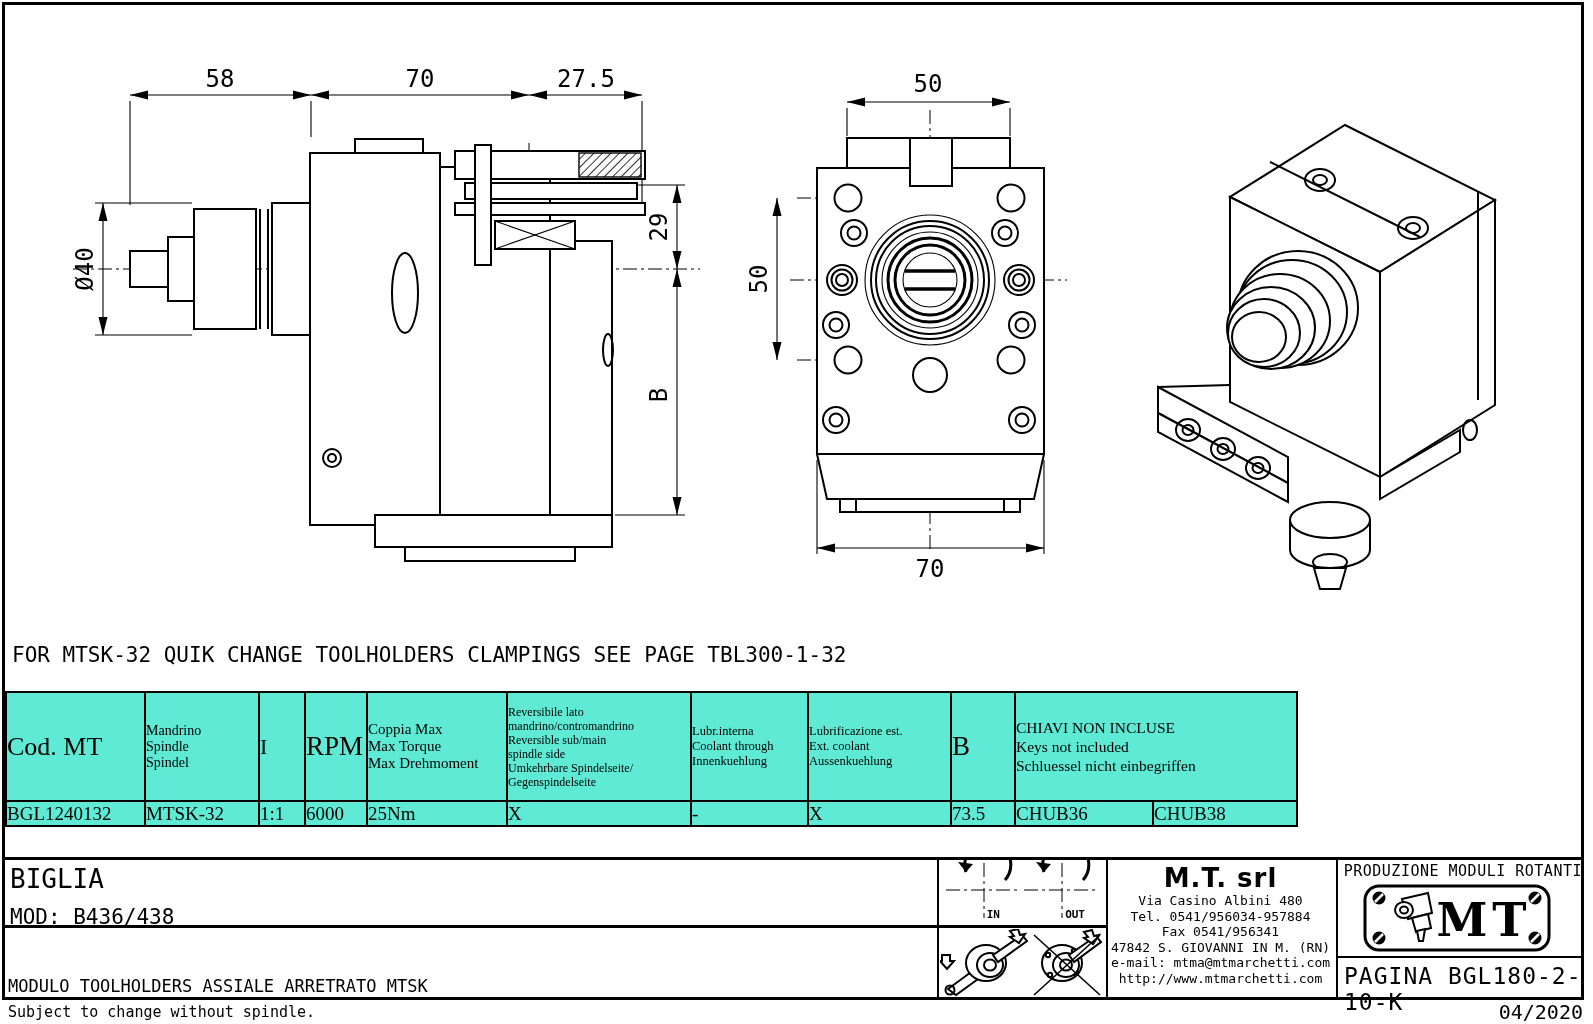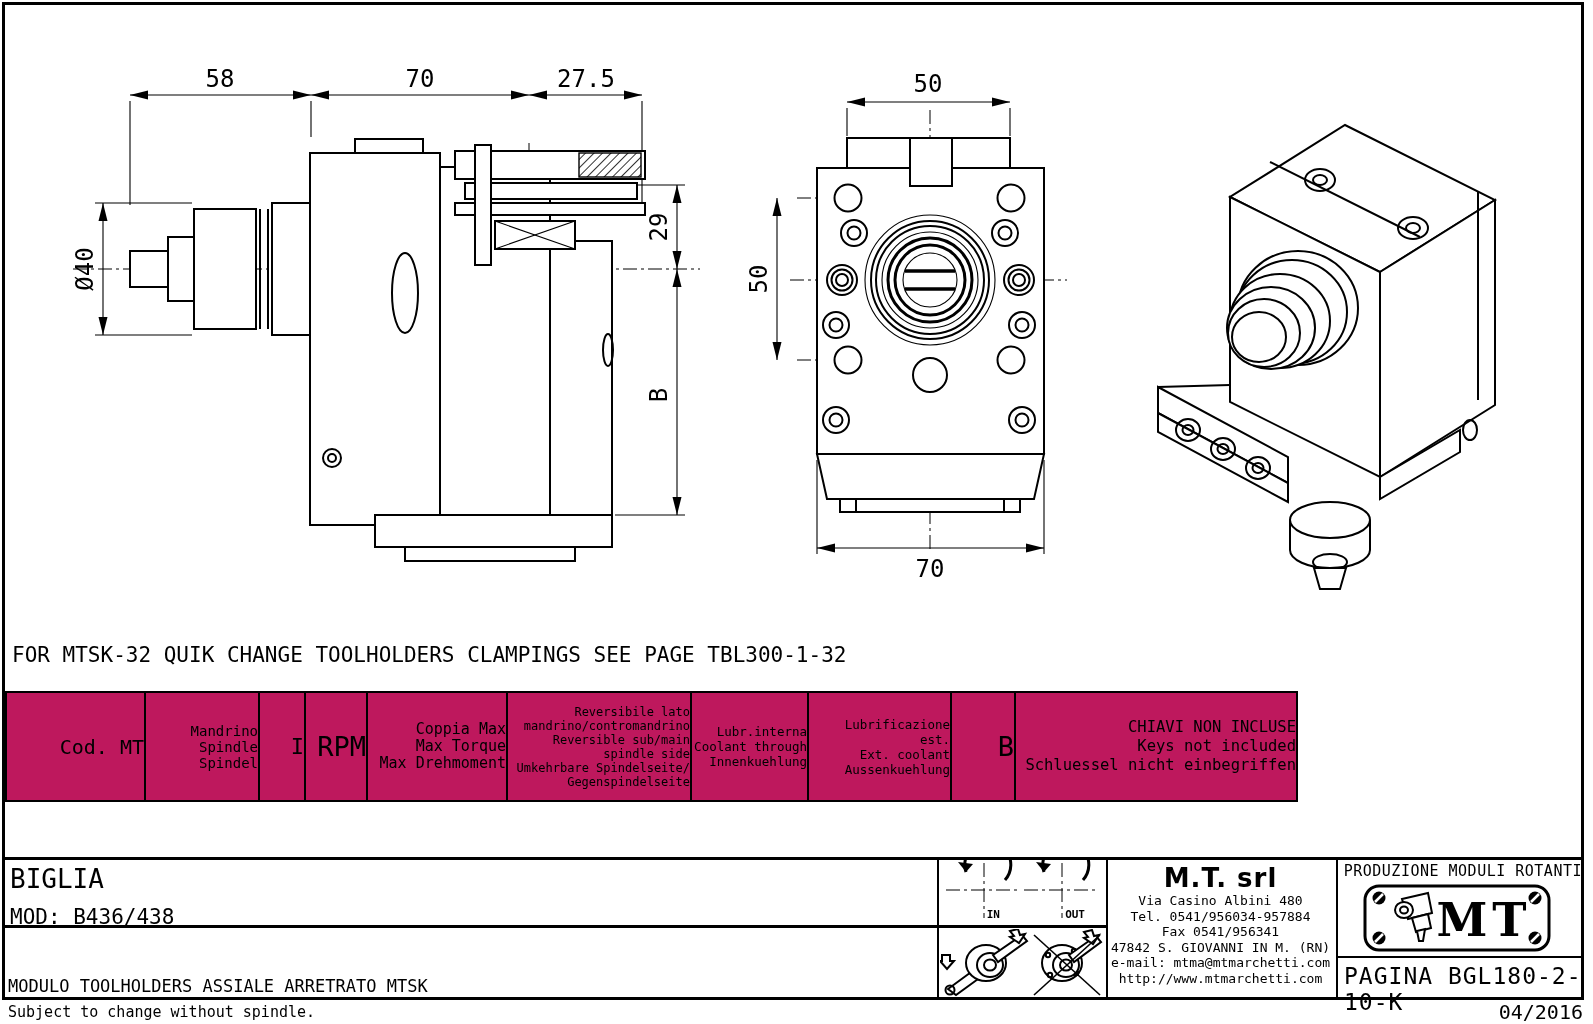--- a/index.html
+++ b/index.html
@@ -4,25 +4,25 @@
 <style>
   html,body{margin:0;padding:0;background:#fff;}
   body{width:1593px;height:1024px;position:relative;font-family:"DejaVu Sans Mono",monospace;color:#000;overflow:hidden;}
   .abs{position:absolute;}
   .frame{left:2px;top:2px;width:1582px;height:998px;border:3px solid #000;box-sizing:border-box;}
   .hline,.vline{background:#000;}
   
   .notes{left:12px;top:603px;font-size:21px;line-height:21px;letter-spacing:0px;white-space:pre;}
   
   table.spec{position:absolute;left:5px;top:691px;border-collapse:collapse;table-layout:fixed;}
-  table.spec td,table.spec th{border:2px solid #000;text-align:right;vertical-align:middle;padding:0;font-weight:normal;background:#be185d;}
+  table.spec td,table.spec th{border:2px solid #000;text-align:left;vertical-align:middle;padding:0;font-weight:normal;background:#5eead4;font-family:Liberation Serif, serif;}
   table.spec th{height:107px;}
   table.spec td{height:23px;font-size:19px;}
   .pre{white-space:pre-line;}
-  .h-cod{font-size:20px;}
+  .h-cod{font-size:26px;}
   .h-sp{font-size:14px;line-height:16px;}
   .h-i{font-size:22px;}
   .h-rpm{font-size:27px;}
   .h-tq{font-size:15px;line-height:17px;}
   .h-rev{font-size:12px;line-height:14px;}
   .h-cool{font-size:12.5px;line-height:15px;}
   .h-b{font-size:27px;}
   .h-keys{font-size:15.5px;line-height:19px;}
   
   .biglia{left:10px;top:864px;font-size:26px;}
@@ -290,20 +290,33 @@
 Coolant through
 Innenkuehlung</th>
     <th class="h-cool pre">Lubrificazione est.
 Ext. coolant
 Aussenkuehlung</th>
     <th class="h-b">B</th>
     <th class="h-keys pre" colspan="2">CHIAVI NON INCLUSE
 Keys not included
 Schluessel nicht einbegriffen</th>
   </tr>
+  <tr>
+    <td>BGL1240132</td>
+    <td>MTSK-32</td>
+    <td>1:1</td>
+    <td>6000</td>
+    <td>25Nm</td>
+    <td>X</td>
+    <td>-</td>
+    <td>X</td>
+    <td>73.5</td>
+    <td>CHUB36</td>
+    <td>CHUB38</td>
+  </tr>
 </tbody>
   </table>
 
 <div class="abs hline" style="left:2px;top:857px;width:1582px;height:3px;"></div>
 <div class="abs hline" style="left:2px;top:925px;width:1105px;height:3px;"></div>
 <div class="abs hline" style="left:1337px;top:956px;width:247px;height:2px;"></div>
 <div class="abs vline" style="left:937px;top:858px;width:2px;height:141px;"></div>
 <div class="abs vline" style="left:1106px;top:858px;width:2px;height:141px;"></div>
 <div class="abs vline" style="left:1336px;top:858px;width:2px;height:141px;"></div>
 
@@ -387,13 +400,13 @@
     <ellipse class="oln2" cx="42" cy="27" rx="4" ry="3.5" stroke-width="1.2"></ellipse>
     <polygon class="oln" points="50,35 66,31 69,45 54,49" stroke-width="1.4"></polygon>
     <polygon class="oln" points="55,48 63,46 61,58 57,58" stroke-width="1.4"></polygon>
   </g>
   <text x="122" y="53" text-anchor="middle" style="font-family:'DejaVu Serif',serif;font-weight:bold;font-size:46px;letter-spacing:5px;">MT</text>
 </svg>
 
 <div class="abs pagina">PAGINA BGL180-2-10-K</div>
 
 <div class="abs notice">Subject to change without spindle.</div>
-<div class="abs date">04/2016</div>
+<div class="abs date">04/2020</div>
 
 </body></html>

